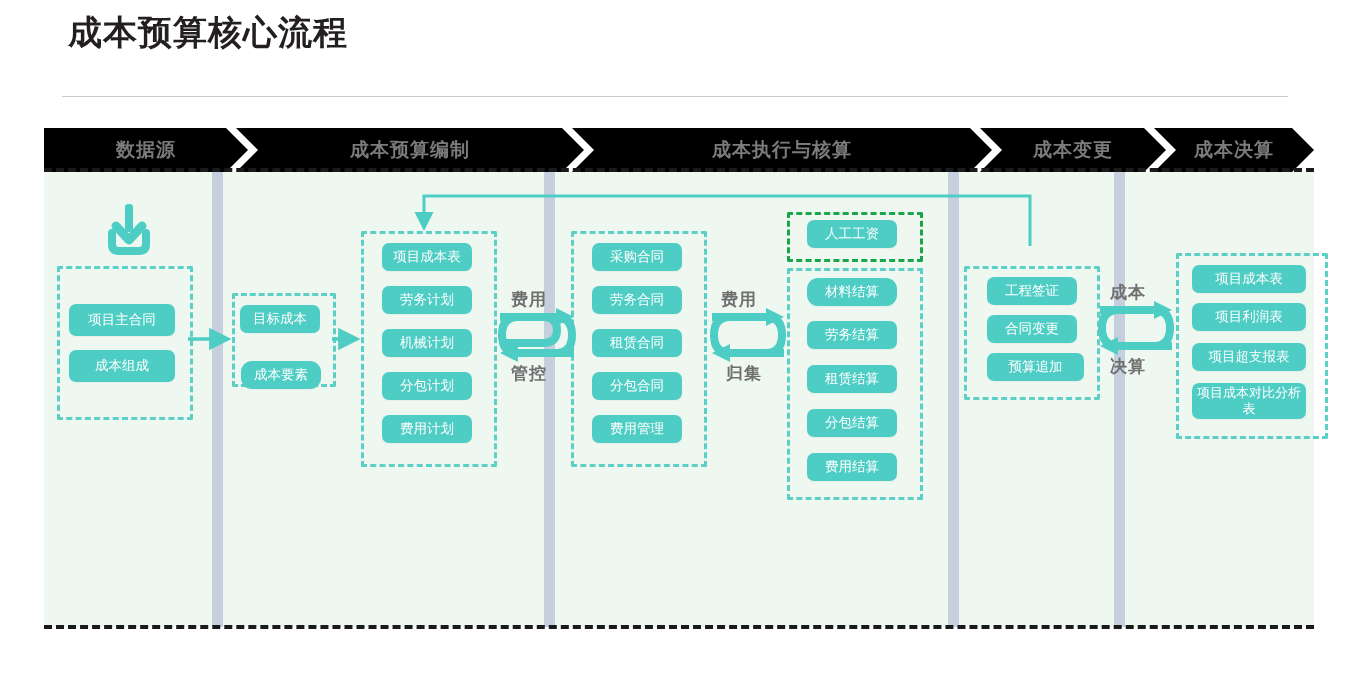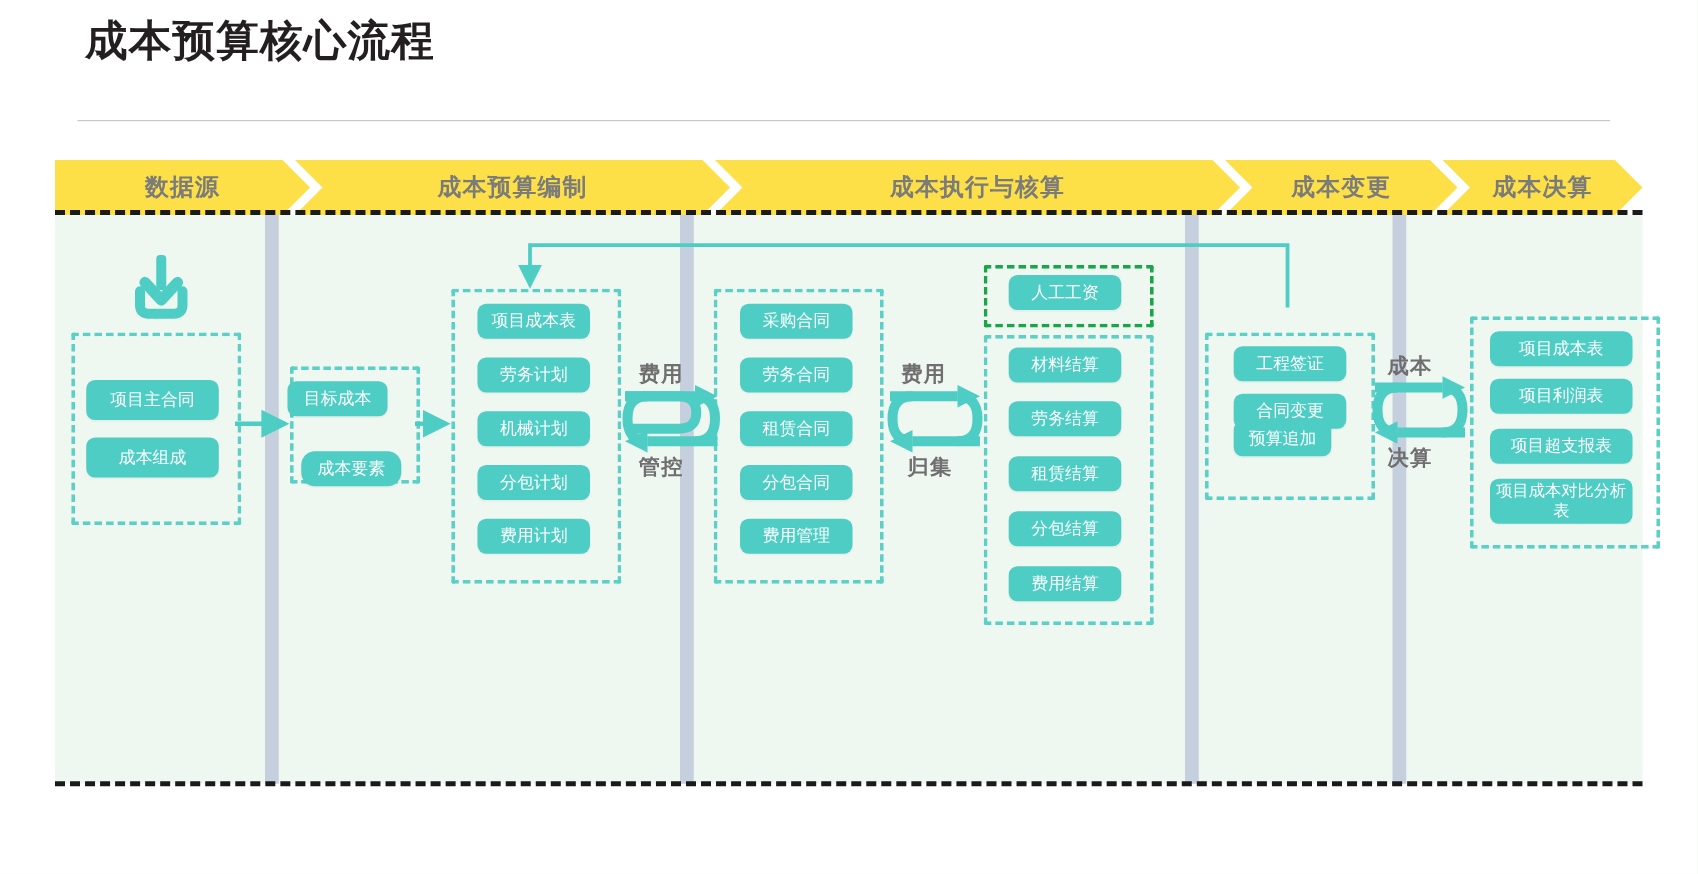--- a/index.html
+++ b/index.html
@@ -12,21 +12,21 @@
     position:absolute;left:68px;top:10px;
     font-size:34px;font-weight:bold;color:#231f20;letter-spacing:1px;
   }
   #title-rule{
     position:absolute;left:62px;top:96px;width:1226px;height:1px;background:#c9c9c9;
   }
 
   
   #phase-bar{position:absolute;left:44px;top:128px;width:1270px;height:44px;}
   .phase{
-    position:absolute;top:0;height:44px;background:#fde047;
+    position:absolute;top:0;height:44px;background:#000000;
     display:flex;align-items:center;justify-content:center;
     color:#7b7b7b;font-size:19px;font-weight:bold;letter-spacing:1px;
   }
   .phase .lbl{position:relative;z-index:3;}
   .phase.clip-both{clip-path:polygon(0 0, calc(100% - 22px) 0, 100% 50%, calc(100% - 22px) 100%, 0 100%, 22px 50%);}
   .phase.clip-first{clip-path:polygon(0 0, calc(100% - 22px) 0, 100% 50%, calc(100% - 22px) 100%, 0 100%, 0 50%);}
   .phase.clip-last{clip-path:polygon(0 0, calc(100% - 22px) 0, 100% 50%, calc(100% - 22px) 100%, 0 100%, 22px 50%);}
 
   
   #lane-body{
@@ -101,51 +101,51 @@
     <path d="M16 26 L29 40 L42 26" stroke="#4ecdc4" stroke-width="9" fill="none" stroke-linecap="round" stroke-linejoin="round"></path>
     <path d="M12 33 L12 44 Q12 51 19 51 L39 51 Q46 51 46 44 L46 33" stroke="#4ecdc4" stroke-width="8" fill="none" stroke-linecap="round" stroke-linejoin="round"></path>
   </svg>
 </div>
 
 <div class="group" style="left:57px;top:266px;width:130px;height:148px;"></div>
 <div class="pill" style="left:69px;top:304px;width:106px;height:32px;font-family:Liberation Serif, serif;">项目主合同</div>
 <div class="pill" style="left:69px;top:350px;width:106px;height:32px;text-align:right;">成本组成</div>
 
 <div class="group" style="left:232px;top:293px;width:98px;height:88px;"></div>
-<div class="pill" style="left:230px;top:305px;width:80px;height:28px;">目标成本</div>
+<div class="pill" style="left:240px;top:305px;width:80px;height:28px;">目标成本</div>
 <div class="pill" style="left:241px;top:361px;width:80px;height:28px;border-radius:11px;">成本要素</div>
 
 <div class="group" style="left:361px;top:231px;width:130px;height:230px;"></div>
 <div class="pill" style="left:382px;top:243px;width:90px;height:28px;">项目成本表</div>
 <div class="pill" style="left:382px;top:286px;width:90px;height:28px;">劳务计划</div>
 <div class="pill" style="left:382px;top:329px;width:90px;height:28px;">机械计划</div>
 <div class="pill" style="left:382px;top:372px;width:90px;height:28px;">分包计划</div>
 <div class="pill" style="left:382px;top:415px;width:90px;height:28px;">费用计划</div>
 
 <div class="group" style="left:571px;top:231px;width:130px;height:230px;"></div>
 <div class="pill" style="left:592px;top:243px;width:90px;height:28px;">采购合同</div>
 <div class="pill" style="left:592px;top:286px;width:90px;height:28px;">劳务合同</div>
 <div class="pill" style="left:592px;top:329px;width:90px;height:28px;">租赁合同</div>
 <div class="pill" style="left:592px;top:372px;width:90px;height:28px;">分包合同</div>
 <div class="pill" style="left:592px;top:415px;width:90px;height:28px;">费用管理</div>
 
 <div class="group green" style="left:787px;top:212px;width:130px;height:44px;"></div>
 <div class="pill" style="left:807px;top:220px;width:90px;height:28px;">人工工资</div>
 
 <div class="group" style="left:787px;top:268px;width:130px;height:226px;"></div>
-<div class="pill" style="left:807px;top:278px;width:90px;height:28px;">材料结算</div>
+<div class="pill" style="left:807px;top:278px;width:90px;height:28px;border-radius:11px;">材料结算</div>
 <div class="pill" style="left:807px;top:321px;width:90px;height:28px;">劳务结算</div>
 <div class="pill" style="left:807px;top:365px;width:90px;height:28px;">租赁结算</div>
 <div class="pill" style="left:807px;top:409px;width:90px;height:28px;">分包结算</div>
 <div class="pill" style="left:807px;top:453px;width:90px;height:28px;text-align:right;">费用结算</div>
 
 <div class="group" style="left:964px;top:266px;width:130px;height:128px;"></div>
 <div class="pill" style="left:987px;top:277px;width:90px;height:28px;">工程签证</div>
 <div class="pill" style="left:987px;top:315px;width:90px;height:28px;">合同变更</div>
-<div class="pill" style="left:987px;top:337px;width:78px;height:28px;text-align:right;">预算追加</div>
+<div class="pill" style="left:987px;top:353px;width:97px;height:28px;text-align:right;">预算追加</div>
 
 <div class="group" style="left:1176px;top:253px;width:146px;height:180px;"></div>
 <div class="pill" style="left:1192px;top:265px;width:114px;height:28px;">项目成本表</div>
 <div class="pill" style="left:1192px;top:303px;width:114px;height:28px;">项目利润表</div>
 <div class="pill" style="left:1192px;top:343px;width:114px;height:28px;">项目超支报表</div>
 <div class="pill two-line" style="left:1192px;top:383px;width:114px;height:36px;">项目成本对比分析表</div>
 
 <svg class="ov" style="left:0;top:0;" width="1358" height="699">
   <defs>
     <marker id="ah" markerWidth="7" markerHeight="7" refX="5.4" refY="3.2" orient="auto">

